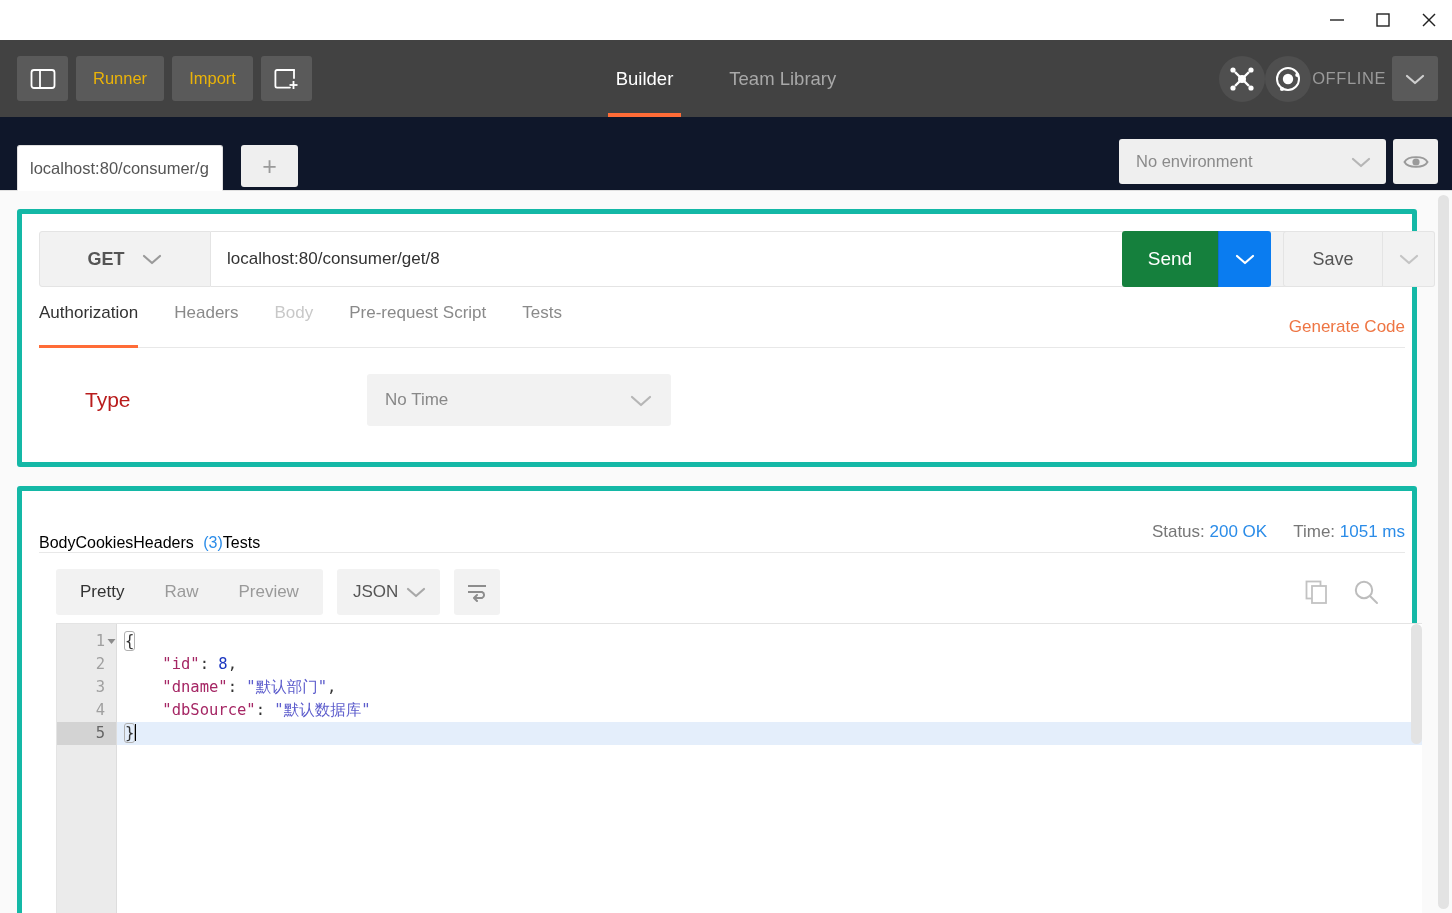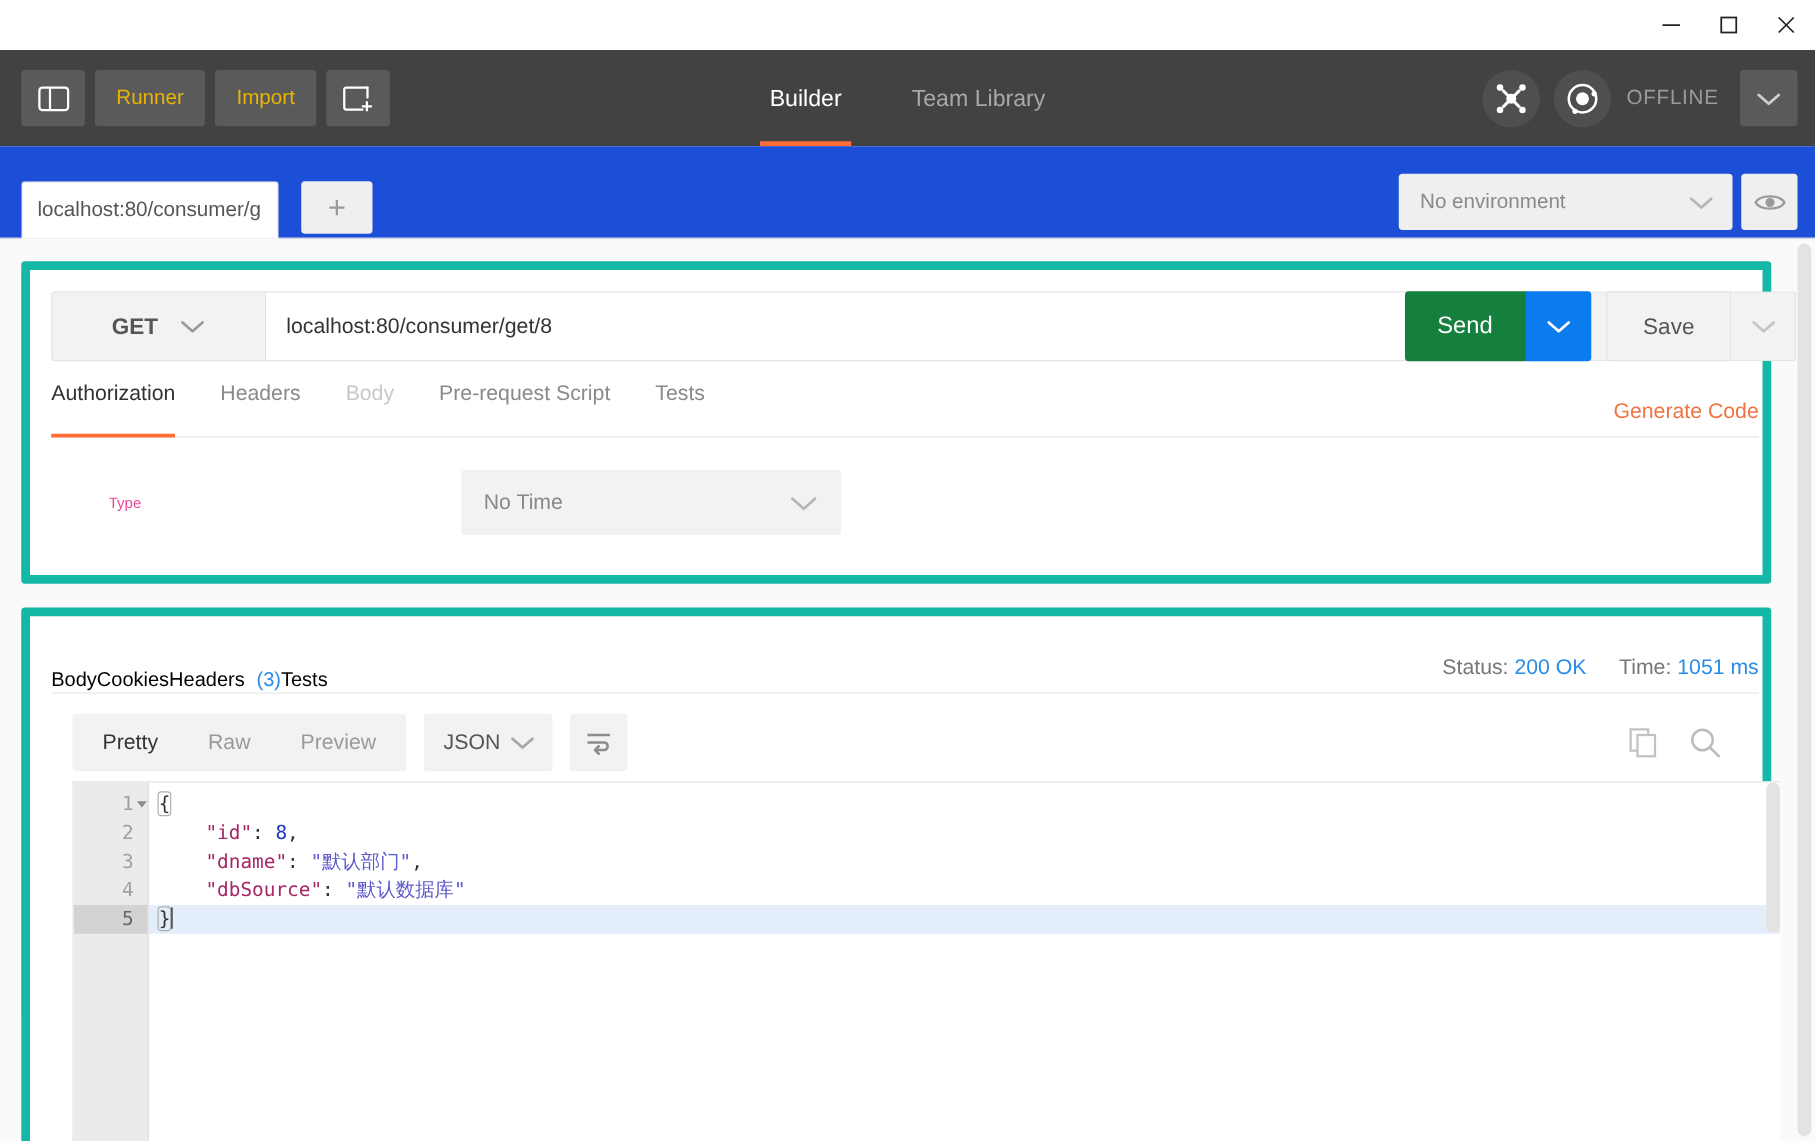--- a/index.html
+++ b/index.html
@@ -68,21 +68,21 @@
   }
   .hdr-tab.active { color: #ffffff; }
   .hdr-tab.active::after {
     content: ""; position: absolute;
     left: 0; right: 0; bottom: 0; height: 4px;
     background: #ff6c37;
   }
 
   .hdr-right {
     position: absolute; right: 14px; top: 0; height: 77px;
-    display: flex; align-items: center; gap: 11px;
+    display: flex; align-items: center; 
   }
   .circ-icon {
     width: 46px; height: 46px; border-radius: 50%;
     background: #4f4f4f;
     display: flex; align-items: center; justify-content: center;
     cursor: pointer;
   }
   .offline-txt {
     color: #9a9a9a; font-size: 16.5px; letter-spacing: 0.6px;
     margin-left: 1px; margin-right: 6px;
@@ -91,21 +91,21 @@
     width: 46px; height: 45px;
     background: #5a5a5a; border-radius: 3px;
     display: flex; align-items: center; justify-content: center;
     cursor: pointer;
   }
 
   
   .tabstrip {
     position: absolute; top: 117px; left: 0;
     width: 1452px; height: 74px;
-    background: #1d4ed8;
+    background: #0f172a;
     border-bottom: 1px solid #e0e0e0;
   }
   .req-tab {
     position: absolute; left: 17px; top: 28px;
     width: 206px; height: 46px;
     background: #ffffff;
     border: 1px solid #e0e0e0;
     border-bottom: 1px solid #ffffff;
     border-radius: 3px 3px 0 0;
     display: flex; align-items: center;
@@ -143,21 +143,21 @@
   
   .main {
     position: absolute; top: 191px; left: 0;
     width: 1452px; height: 722px;
     background: #fafafa;
     overflow: hidden;
   }
 
   .card {
     background: #ffffff;
-    border: 7px solid #14b8a6;
+    border: 5px solid #14b8a6;
     border-radius: 3px;
   }
 
   
   .req-card {
     position: absolute; left: 17px; top: 18px;
     width: 1400px; height: 258px;
   }
   .urlbar {
     position: absolute; left: 17px; top: 17px;
@@ -259,21 +259,21 @@
     cursor: pointer;
   }
 
   .auth-row {
     position: absolute; left: 17px; top: 160px;
     width: 1366px; height: 52px;
     display: flex; align-items: center;
   }
   .auth-label {
     width: 328px;
-    font-size: 12px; color: #ec4899;
+    font-size: 21px; color: #b91c1c;
     padding-left: 46px;
   }
   .auth-select {
     width: 304px; height: 52px;
     background: #f2f2f2; border-radius: 3px;
     display: flex; align-items: center; justify-content: space-between;
     padding: 0 18px;
     font-size: 17px; color: #888888;
     cursor: pointer;
   }

